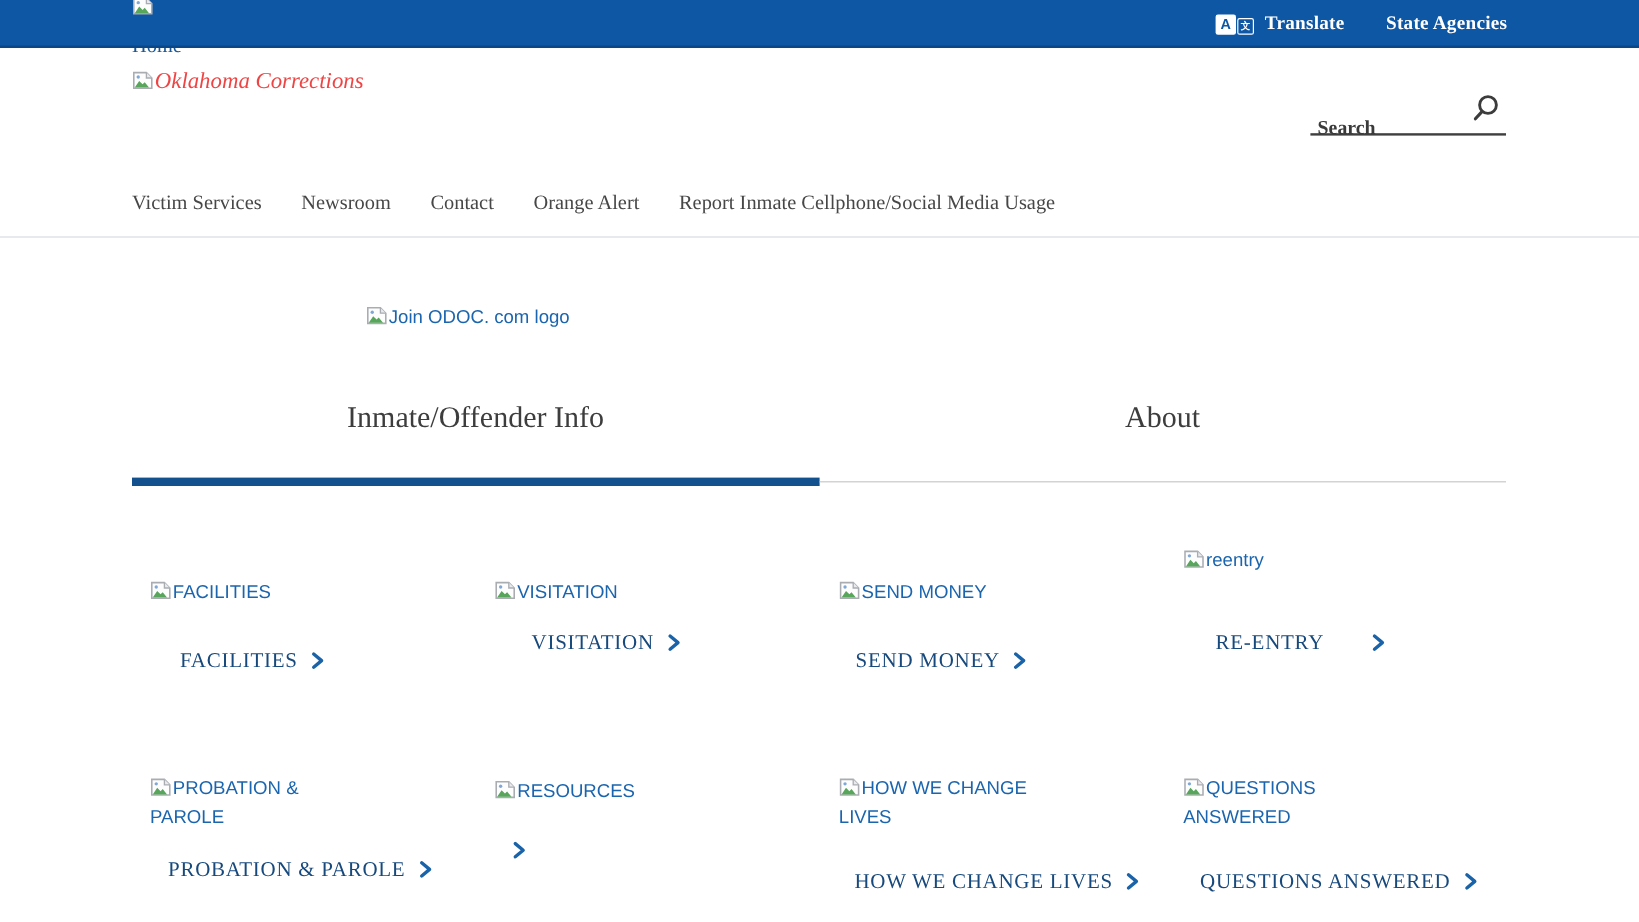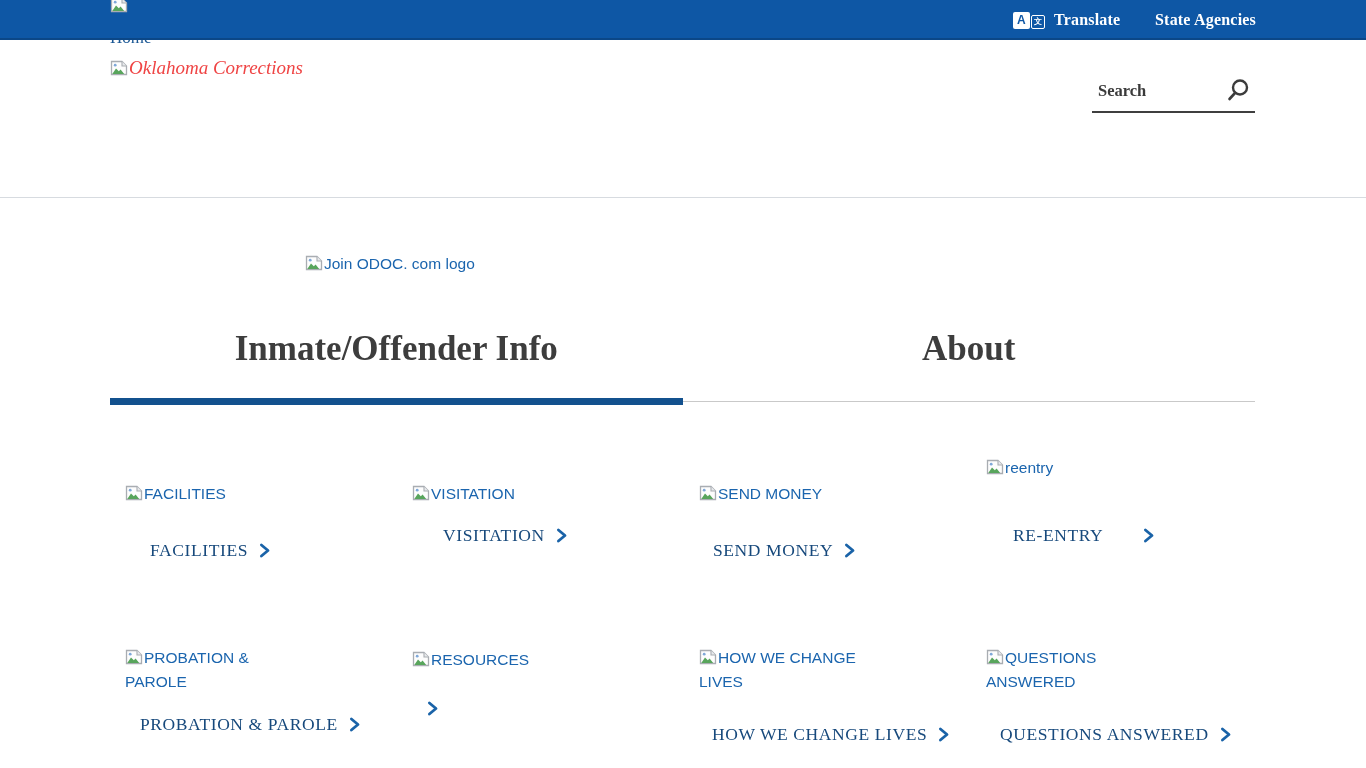--- a/index.html
+++ b/index.html
@@ -40,37 +40,37 @@
   .okc-broken { position:absolute; left:110px; top:57px; z-index:6; text-decoration:none; cursor:pointer;
     color:#ef4444; font-size:19px; white-space:nowrap;font-style:italic; }
 
   .join-broken { position:absolute; left:305px; top:239px; text-decoration:none; cursor:pointer;
     color:#1b65ae; font-family:"Liberation Sans",sans-serif; font-size:15.5px; white-space:nowrap;margin-top:16px; }
 
   
   .search-wrap { position:absolute; left:1092px; top:73px; width:163px; height:40px;
     border-bottom:2px solid #3f3f3f; }
   .search-input {
-    position:absolute; left:6px; top:5px; width:120px; height:26px;
+    position:absolute; left:6px; top:21px; width:120px; height:26px;
     border:none; outline:none; background:transparent;
     font-family:"Liberation Serif",serif; font-size:16.5px; font-weight:700; color:#333;
   }
   .search-input::placeholder { color:#3a3a3a; opacity:1; }
   .search-btn { position:absolute; right:2px; top:2px; width:30px; height:30px; border:none;
     background:transparent; cursor:pointer; padding:0; line-height:0; }
 
   
   .mainnav { position:absolute; left:110px; top:159px; display:flex; gap:33px; }
   .mainnav a { color:#474747; font-size:17px; text-decoration:none; white-space:nowrap; cursor:pointer; }
   .nav-divider { position:absolute; left:0; top:197px; width:1366px; height:1px; background:#d7dbe0; }
 
   
   .tabs { position:absolute; left:110px; top:318px; width:1145px; height:62px; display:flex; }
   .tab { flex:1; display:flex; align-items:center; justify-content:center;
-    font-size:35px; color:#3d3d3d; cursor:pointer;font-weight:bold; }
+    font-size:25px; color:#3d3d3d; cursor:pointer; }
   .tab-underline-active { position:absolute; left:110px; top:398px; width:573px; height:7px; background:#13518e; }
   .tab-underline-rest { position:absolute; left:683px; top:401px; width:572px; height:1px; background:#c9c9c9; }
 
   
   .alt-link { position:absolute; text-decoration:none; cursor:pointer;
     color:#1b65ae; font-family:"Liberation Sans",sans-serif; font-size:15.5px; line-height:24px; display:block; }
   .card-link { position:absolute; text-decoration:none; cursor:pointer; white-space:nowrap;
     color:#17497c; font-size:17.5px; letter-spacing:.6px; display:flex; align-items:center; gap:11px; }
   .chev { display:inline-block; line-height:0; }
 
@@ -142,20 +142,27 @@
   <div class="search-wrap">
     <input class="search-input" type="text" placeholder="Search" style="">
     <button class="search-btn">
       <svg width="26" height="26" viewBox="0 0 26 26">
         <circle cx="15" cy="10.5" r="7" fill="none" stroke="#3c3c3c" stroke-width="2.4"></circle>
         <line x1="10" y1="16" x2="4.5" y2="22" stroke="#3c3c3c" stroke-width="2.6" stroke-linecap="round"></line>
       </svg>
     </button>
   </div>
 
+  <nav class="mainnav">
+    <a>Victim Services</a>
+    <a>Newsroom</a>
+    <a>Contact</a>
+    <a>Orange Alert</a>
+    <a>Report Inmate Cellphone/Social Media Usage</a>
+  </nav>
   <div class="nav-divider"></div>
 
   <a class="join-broken">
     <span class="bimg">
       <svg width="18" height="16">
           <use href="#broken-img"></use>
         </svg>
     </span><span>Join ODOC. com logo</span>
   </a>
 

